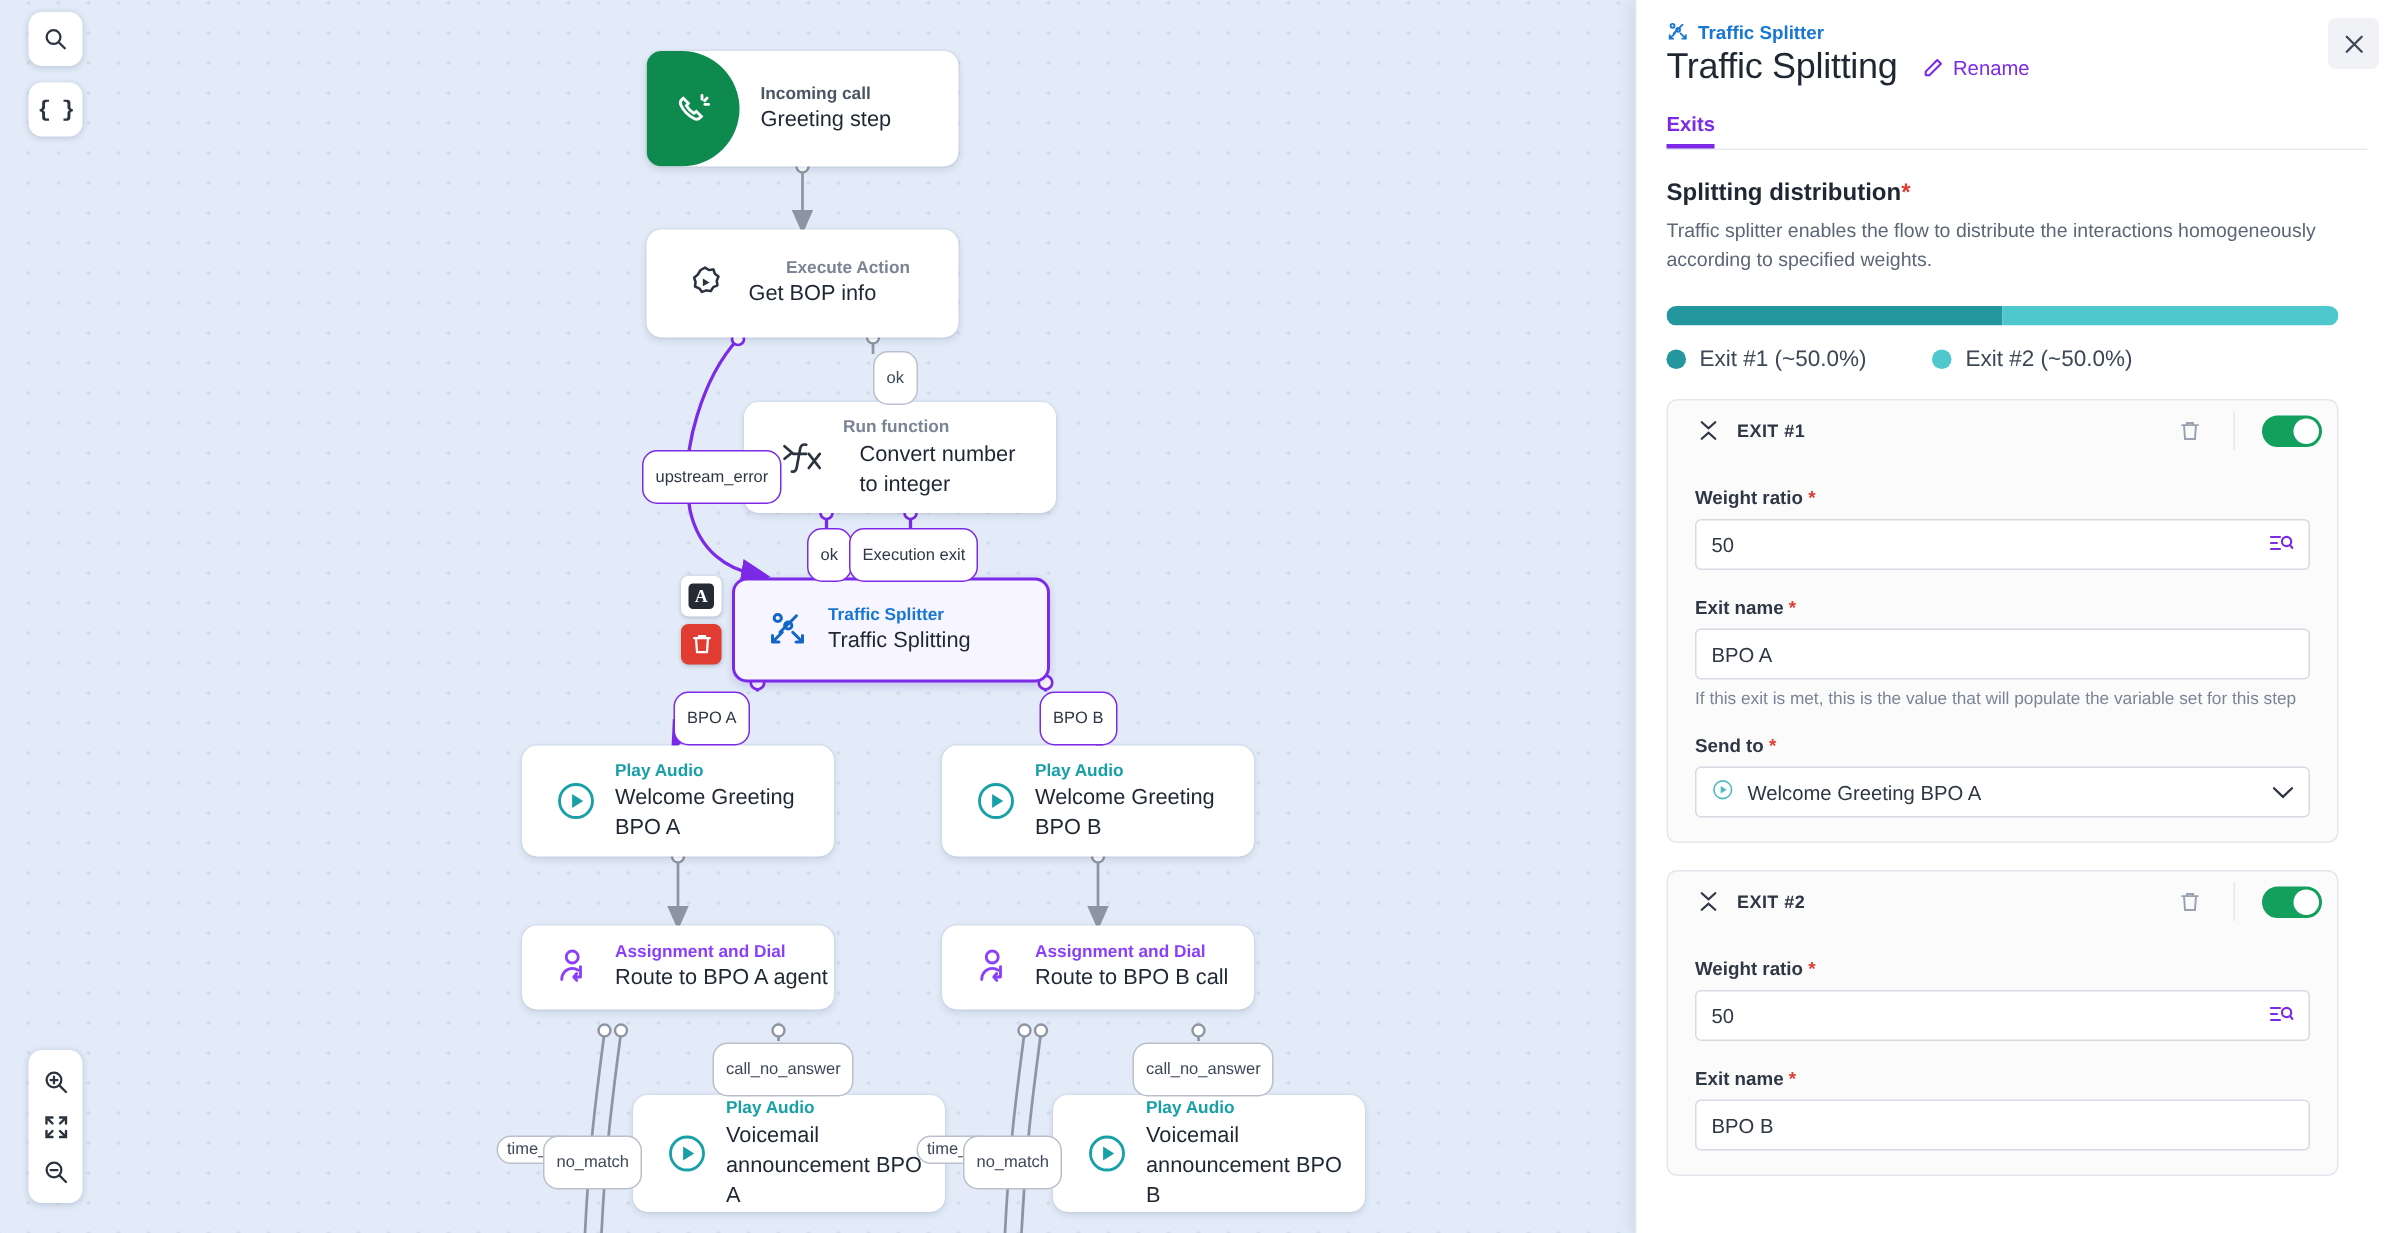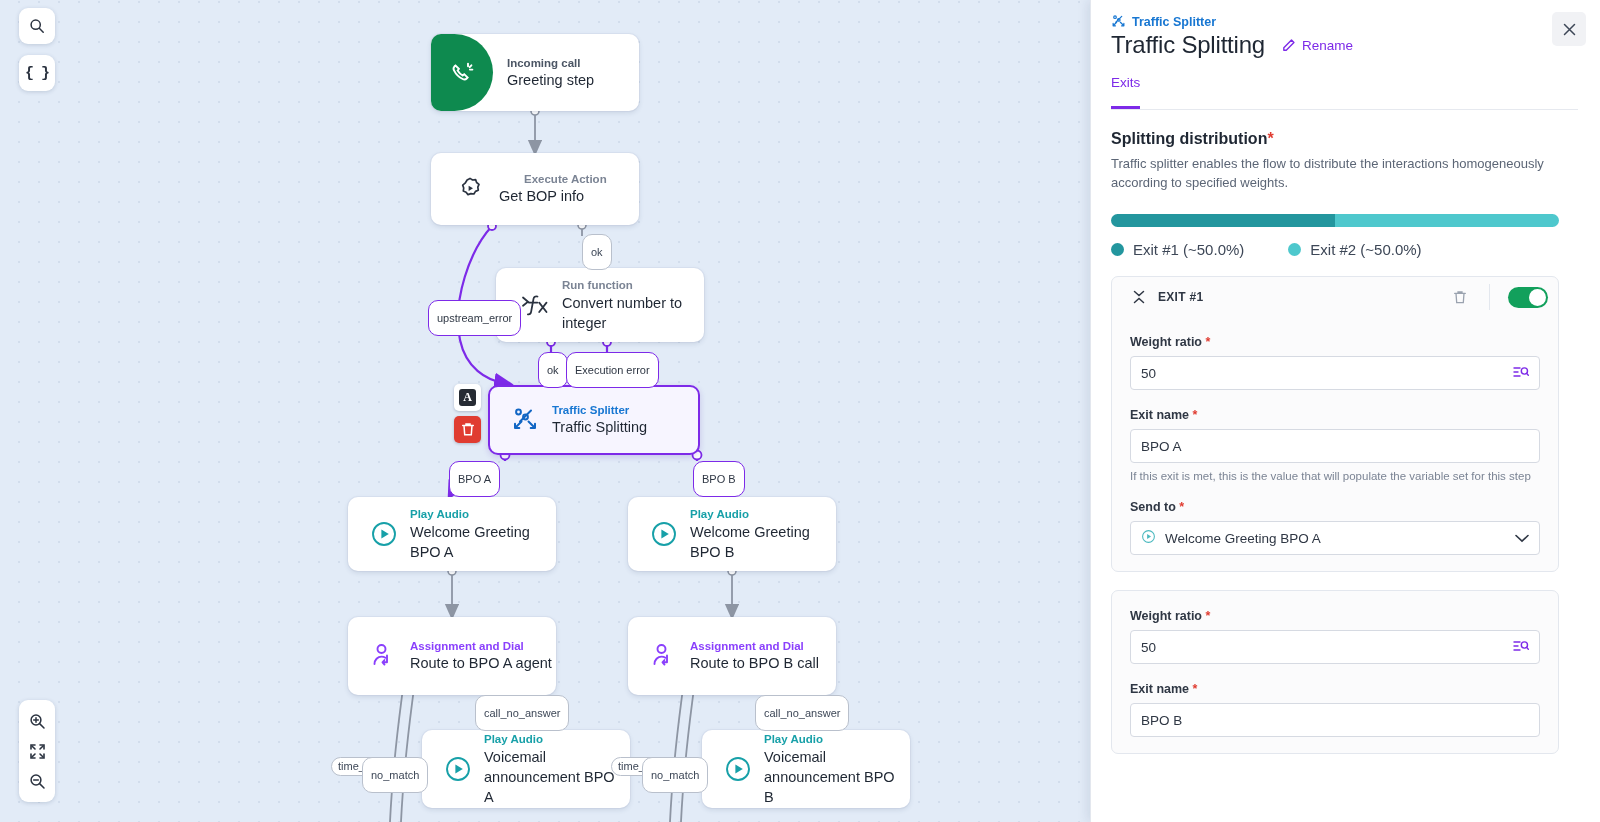--- a/index.html
+++ b/index.html
@@ -66,41 +66,41 @@
   .node-initial .txt { margin-left: 14px; }
   .node-initial .kind { color: #4b5564; }
 
   .node-action { left: 431px; top: 153px; width: 208px; height: 72px; }
   .node-action .ico { width: 56px; margin-left: 12px; }
   .node-action .kind { color: #7b8494; padding-left: 25px; }
 
   .node-fn { left: 496px; top: 268px; width: 208px; height: 74px; }
   .node-fn .ico { width: 56px; margin-left: 10px; }
   .node-fn .kind { color: #7b8494; }
-  .node-fn .title { line-height: 20px; }
+  .node-fn .title { line-height: 20px; margin-left: 11px; }
 
   
   .node-splitter {
     left: 488px; top: 385px; width: 212px; height: 70px;
     background: #f7f5ff;
     border: 2.5px solid #7d2ae8;
     border-radius: 10px;
     box-shadow: 0 2px 6px rgba(80,30,180,.18);
   }
   .node-splitter .ico { width: 54px; margin-left: 8px; }
   .node-splitter .kind { color: #1877d2; font-weight: 700; }
 
   .node-audio { width: 208px; height: 74px; }
   .node-audio .ico { width: 52px; margin-left: 10px; }
   .node-audio .kind { color: #17a0a8; }
   .node-audio .title { line-height: 20px; }
   .audio-a { left: 348px; top: 497px; }
   .audio-b { left: 628px; top: 497px; }
 
-  .node-assign { width: 208px; height: 78px; }
+  .node-assign { width: 208px; height: 56px; }
   .node-assign .ico { width: 52px; margin-left: 10px; }
   .node-assign .kind { color: #8a3ffc; }
   .assign-a { left: 348px; top: 617px; }
   .assign-b { left: 628px; top: 617px; }
 
   .vm-a { left: 422px; top: 730px; width: 208px; height: 78px; }
   .vm-b { left: 702px; top: 730px; width: 208px; height: 78px; }
 
   
   .side-btn { position: absolute; width: 27px; height: 27px; border-radius: 5px;
@@ -143,21 +143,21 @@
   .crumb-text { color: #1877d2; font-size: 12.5px; font-weight: 700; }
   .panel-title-row { display: flex; align-items: center; gap: 16px; margin-top: 2px; }
   .panel-title { font-size: 24px; color: #1f2733; font-weight: 400; letter-spacing: -.2px; }
   .rename { display: flex; align-items: center; gap: 6px; color: #7d2ae8; font-size: 13.5px; cursor: pointer; }
   .close-btn {
     position: absolute; right: 14px; top: 12px; width: 34px; height: 34px;
     border-radius: 5px; background: #f1f2f5;
     display: flex; align-items: center; justify-content: center; cursor: pointer;
   }
   .tabs { margin-top: 16px; border-bottom: 1px solid #e6e9ef; display: flex; }
-  .tab { font-size: 13.5px; font-weight: 400; color: #7d2ae8; padding-bottom: 16px; border-bottom: 3px solid #7d2ae8; cursor: pointer;}
+  .tab { font-size: 13.5px; font-weight: 700; color: #7d2ae8; padding-bottom: 6px; border-bottom: 3px solid #7d2ae8; cursor: pointer;}
   .sec-title { margin-top: 20px; font-size: 16px; font-weight: 700; color: #1f2733; }
   .req { color: #e03c31; font-weight: 700; }
   .sec-desc { margin-top: 6px; font-size: 13px; color: #5c6676; line-height: 19px; max-width: 448px; }
 
   .dist-bar { margin-top: 22px; height: 13px; border-radius: 7px; overflow: hidden; display: flex; width: 448px; }
   .dist-seg { height: 100%; }
   .legend { margin-top: 14px; display: flex; gap: 44px; align-items: center; }
   .legend-item { display: flex; align-items: center; gap: 9px; font-size: 15px; color: #3d4757; }
   .dot { width: 13px; height: 13px; border-radius: 50%; }
 
@@ -438,21 +438,21 @@
       </div>
       <div class="txt" style="max-width:140px">
         <div class="kind">Play Audio</div>
         <div class="title">Voicemail announcement BPO B</div>
       </div>
     </div>
 
     <div class="elabel" style="left:582px; top:234px;">ok</div>
     <div class="elabel purple" style="left:428px; top:300px;">upstream_error</div>
     <div class="elabel purple" style="left:538px; top:352px;">ok</div>
-    <div class="elabel purple" style="left:566px; top:352px;">Execution error</div>
+    <div class="elabel purple" style="left:566px; top:352px;">Execution exit</div>
     <div class="elabel purple" style="left:449px; top:461px;">BPO A</div>
     <div class="elabel purple" style="left:693px; top:461px;">BPO B</div>
     <div class="elabel" style="left:475px; top:695px;">call_no_answer</div>
     <div class="elabel" style="left:755px; top:695px;">call_no_answer</div>
     <div class="elabel clip" style="left:331px; top:757px; width:52px; padding:0 6px; justify-content:flex-start;">time_li</div>
     <div class="elabel" style="left:362px; top:757px;">no_match</div>
     <div class="elabel clip" style="left:611px; top:757px; width:52px; padding:0 6px; justify-content:flex-start;">time_li</div>
     <div class="elabel" style="left:642px; top:757px;">no_match</div>
   </div>
 
@@ -571,20 +571,38 @@
             <span>
               <svg width="14" height="9" viewBox="0 0 14 9" fill="none" stroke="#2f3744" stroke-width="1.6" stroke-linecap="round">
                   <path d="M1 1.5 7 7.2 13 1.5"></path>
                 </svg>
             </span>
           </div>
         </div>
       </div>
 
       <div class="exit-card">
+        <div class="exit-head">
+          <span class="collapse-ico">
+            <svg width="12" height="14" viewBox="0 0 12 14" fill="none" stroke="#2f3744" stroke-width="1.5" stroke-linecap="round">
+              <path d="M1.5 1.5 6 5.5 10.5 1.5M1.5 12.5 6 8.5 10.5 12.5"></path>
+            </svg>
+          </span>
+          <span class="exit-label">EXIT #2</span>
+          <span class="spacer"></span>
+          <span class="icon-btn">
+            <svg width="14" height="15" viewBox="0 0 14 15" fill="none" stroke="#9aa2af" stroke-width="1.3" stroke-linecap="round">
+              <path d="M1.7 3.4h10.6M5 3.4V2h4v1.4M3 3.4l.7 9.3h6.6l.7-9.3"></path>
+            </svg>
+          </span>
+          <span class="vsep"></span>
+          <span class="toggle">
+              <span class="knob"></span>
+            </span>
+        </div>
 
         <div class="field">
           <div class="flabel">
             <span>Weight ratio</span><span class="req"> *</span>
           </div>
           <div class="input">
             <span class="val">50</span>
             <span>
               <svg width="16" height="14" viewBox="0 0 16 14" fill="none" stroke="#7d2ae8" stroke-width="1.4" stroke-linecap="round">
                 <path d="M1 3h6M1 7h4M1 11h6"></path>

